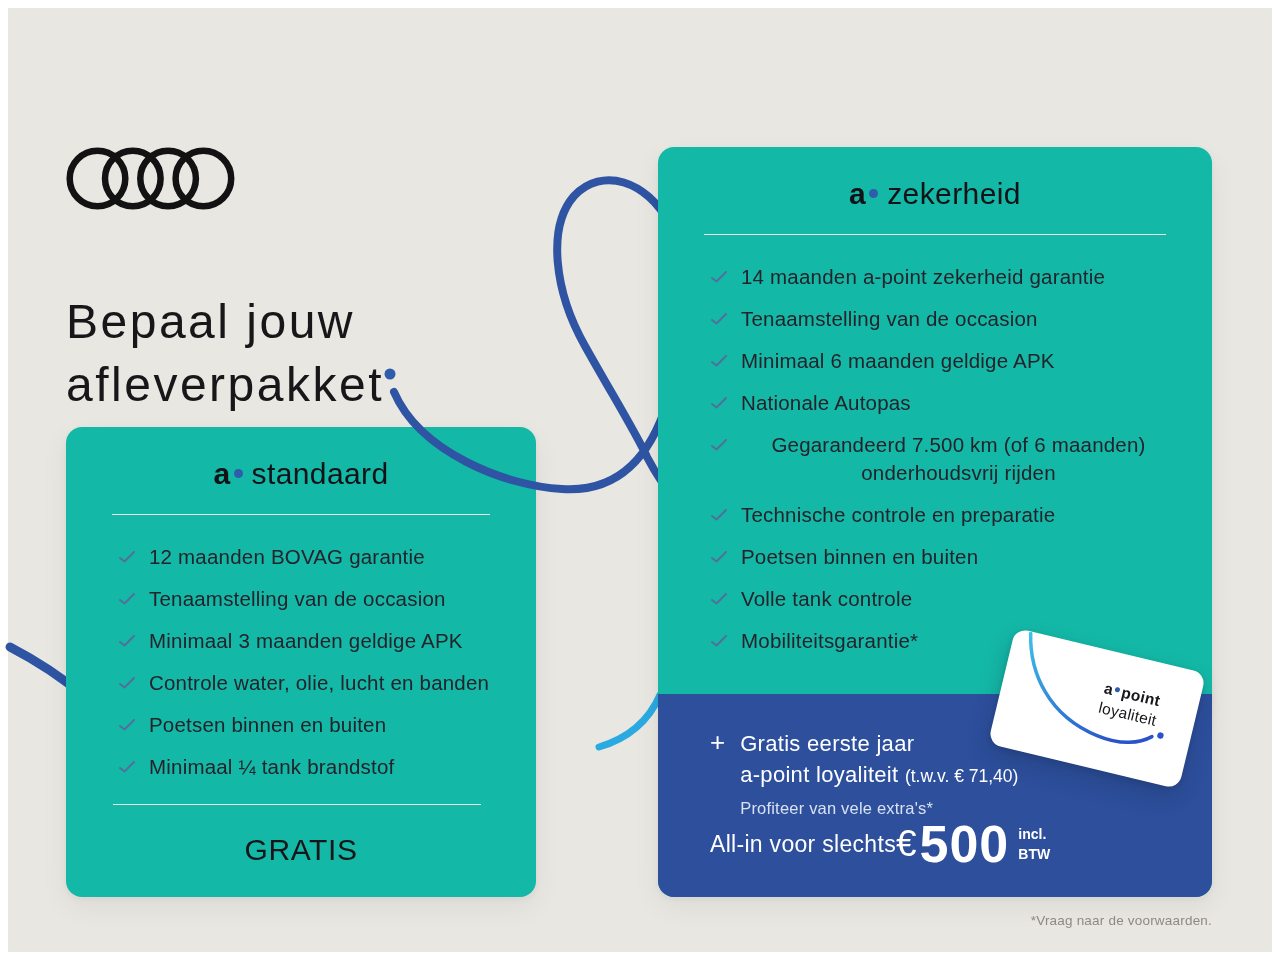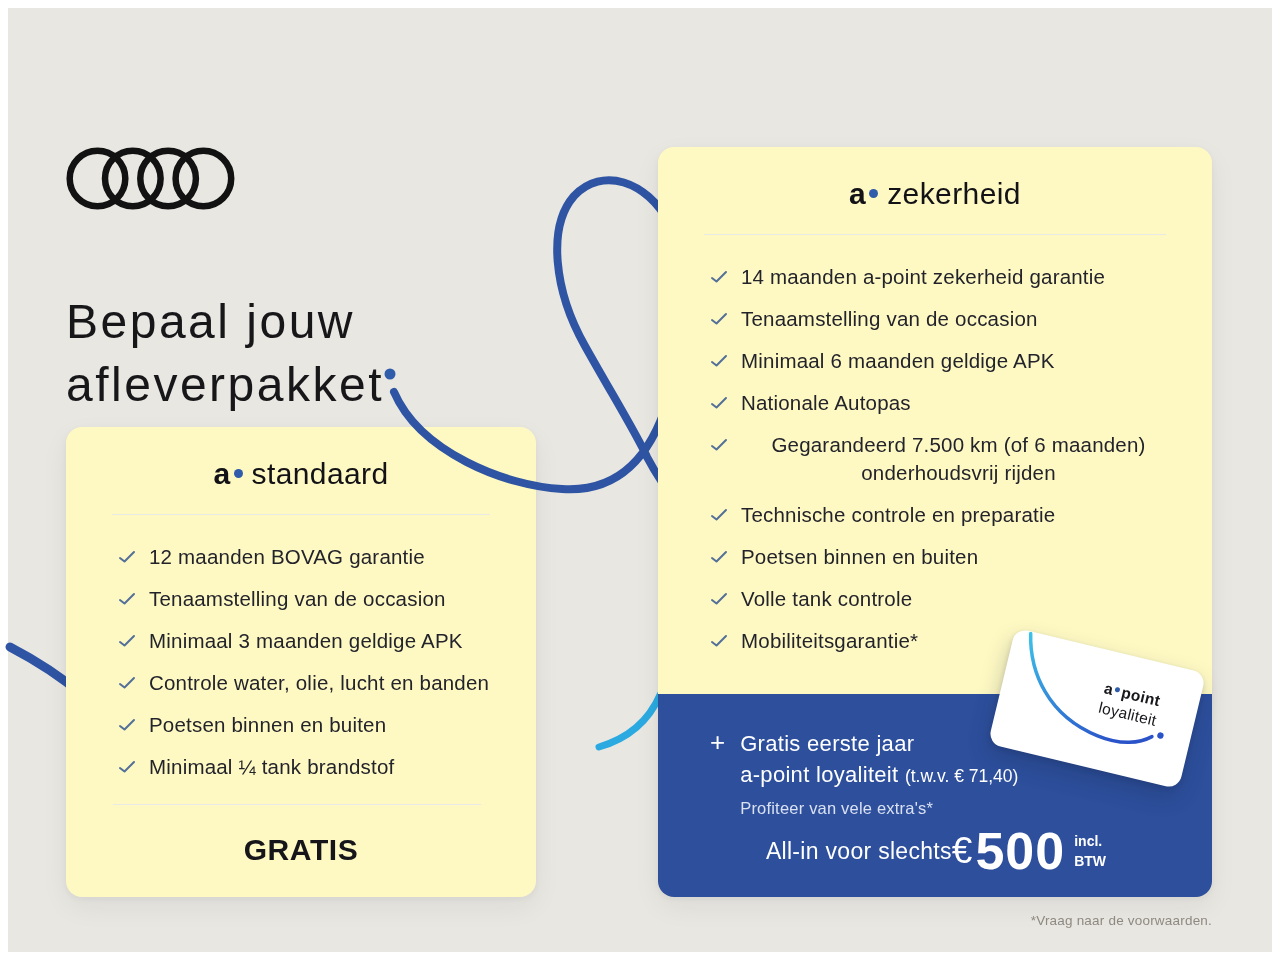--- a/index.html
+++ b/index.html
@@ -6,52 +6,52 @@
   .stage{position:relative;width:1280px;height:960px;overflow:hidden;background:#ffffff;}
   .canvas{position:absolute;left:8px;top:8px;width:1264px;height:944px;background:#e9e7e2;z-index:0;}
   svg.deco{position:absolute;left:0;top:0;width:1280px;height:960px;pointer-events:none;}
   .deco-back{z-index:1;}
   .deco-main{z-index:3;}
 
   .logo{position:absolute;left:66px;top:147px;z-index:2;}
   .heading{position:absolute;left:66px;top:258px;z-index:2;font-size:48px;line-height:63px;
            letter-spacing:2.5px;font-weight:500;color:#17171a;}
 
-  .card{position:absolute;background:#fef9c3;border-radius:16px;
+  .card{position:absolute;background:#14b8a6;border-radius:16px;
         box-shadow:0 2px 6px rgba(30,30,40,.05),0 10px 28px rgba(30,30,40,.06);}
   .card--standaard{left:66px;top:427px;width:470px;height:470px;z-index:2;}
   .card--zekerheid{left:658px;top:147px;width:554px;height:750px;z-index:4;}
 
   .card-title{margin:28px 0 0;text-align:center;font-size:30px;line-height:38px;
               font-weight:400;color:#131317;letter-spacing:.4px;}
   .brand-a{font-weight:700;}
   .brand-dot{display:inline-block;width:9px;height:9px;border-radius:50%;background:#2f5cab;
              vertical-align:6px;margin:0 9px 0 3px;}
   .brand-dot--sm{width:5px;height:5px;vertical-align:4px;margin:0 2px;}
 
   .divider{height:1px;background:#e9e9e8;margin:21px 46px 0;}
 
   .check-list{list-style:none;margin:28px 0 0;padding:0 36px 0 52px;text-align:center;}
   .check-list li{display:flex;align-items:flex-start;gap:13px;margin-bottom:14px;
                  font-size:20.5px;line-height:28px;color:#23232b;letter-spacing:.2px;}
   .check{flex:0 0 18px;margin-top:5px;}
 
   .gratis-divider{position:absolute;left:47px;bottom:92px;width:368px;height:1px;background:#e9e9e8;}
   .price-free{position:absolute;left:0;right:0;bottom:30px;text-align:center;
-              font-size:30px;font-weight:700;letter-spacing:.6px;color:#16161a;}
+              font-size:30px;font-weight:400;letter-spacing:.6px;color:#16161a;}
 
   .panel{position:absolute;left:0;right:0;bottom:0;height:203px;background:#2d4f9c;
          border-radius:0 0 16px 16px;color:#ffffff;}
   .panel-extra{position:absolute;left:52px;top:34px;display:flex;gap:15px;}
   .plus{font-size:26px;line-height:30px;margin-top:-1px;font-weight:400;}
   .extra-l1{font-size:22px;line-height:31px;font-weight:500;letter-spacing:.3px;}
   .extra-note{font-size:17.5px;font-weight:400;letter-spacing:0;}
   .extra-sub{font-size:16.5px;margin-top:7px;color:#d9e1f2;letter-spacing:.2px;}
-  .panel-price{position:absolute;left:52px;right:50px;bottom:16px;display:flex;
-               align-items:center;justify-content:center;}
+  .panel-price{position:absolute;left:52px;right:50px;bottom:23px;display:flex;
+               align-items:center;justify-content:flex-start;}
   .price-label{font-size:23px;font-weight:500;letter-spacing:.3px;}
   .price-value{display:flex;align-items:center;}
   .euro{font-size:37px;font-weight:500;margin-right:3px;}
   .amount{font-size:52px;font-weight:700;letter-spacing:1px;}
   .vat{font-size:14px;line-height:20px;margin-left:9px;font-weight:700;}
 
   .loyalty{position:absolute;left:999px;top:649px;width:196px;height:119px;background:#fff;
            border-radius:13px;transform:rotate(13.5deg);z-index:6;
            box-shadow:0 10px 22px rgba(20,30,60,.22),0 2px 5px rgba(20,30,60,.15);}
   .loy-swoosh{position:absolute;left:0;top:0;}

